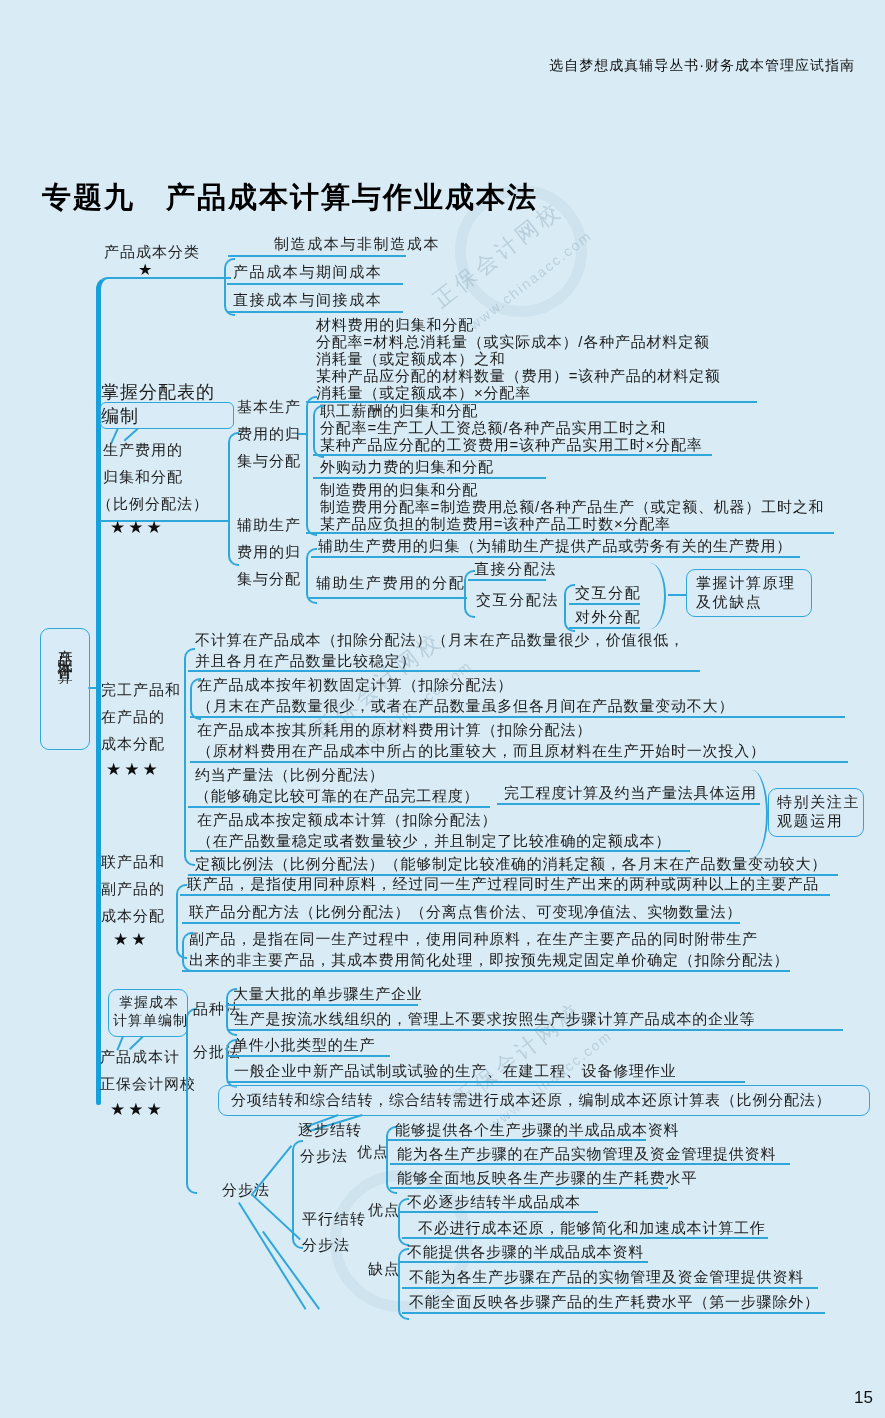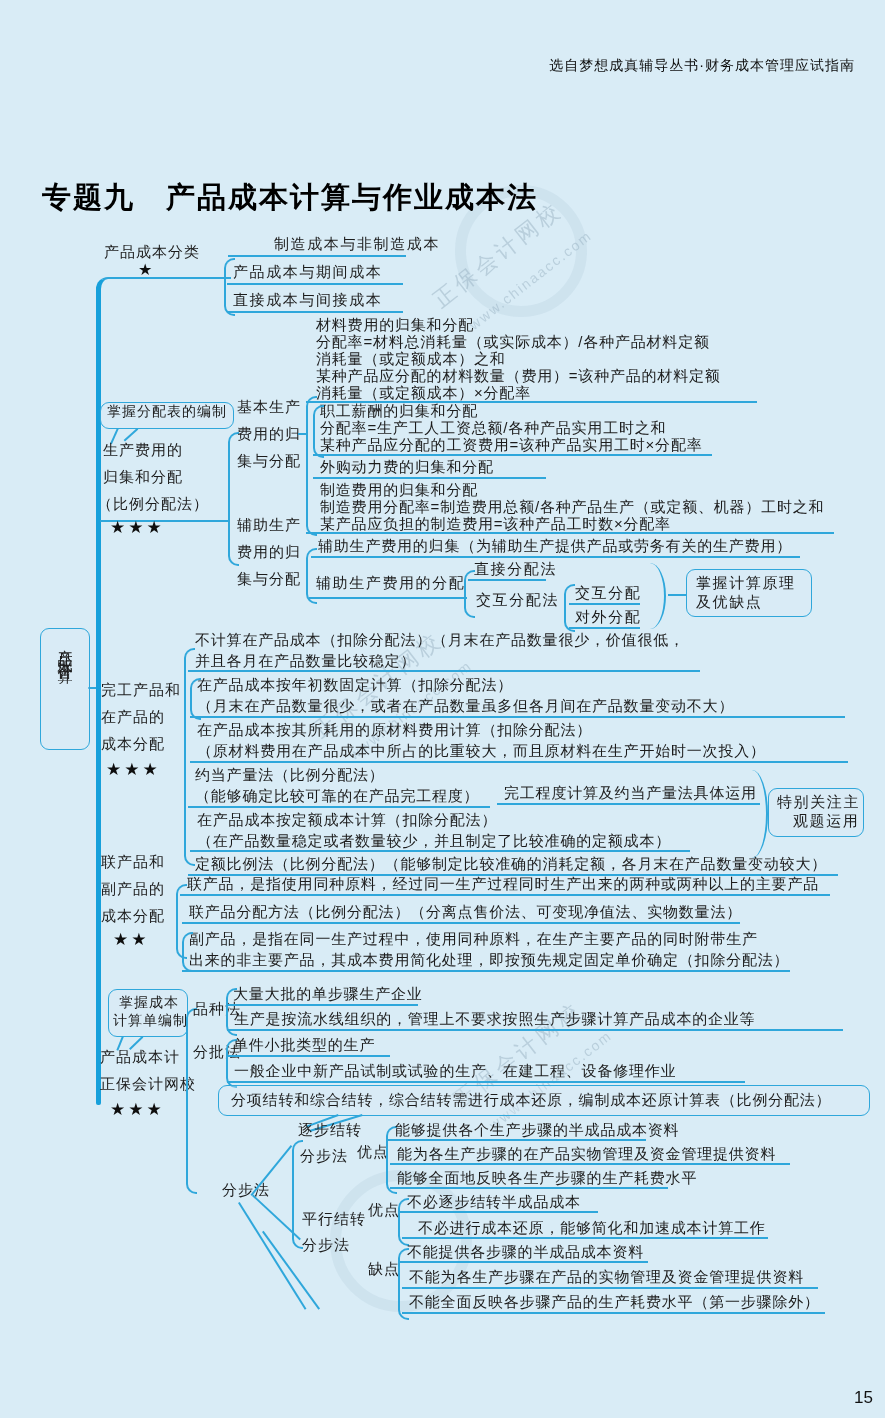--- a/index.html
+++ b/index.html
@@ -10,21 +10,21 @@
   .lbl{letter-spacing:1px;}
   .stars{position:absolute;font-size:16px;letter-spacing:3px;color:#0e0e0e;white-space:nowrap;}
   .ul{position:absolute;border-top:2px solid #2fa7db;height:0;}
   .hl{position:absolute;border-top:2.4px solid #2fa7db;height:0;}
   .vbr{position:absolute;width:9px;border-left:2px solid #2fa7db;border-top:2px solid #2fa7db;
        border-bottom:2px solid #2fa7db;border-radius:10px 0 0 10px;background:transparent;}
   .trunk{position:absolute;width:5px;background:#17a0db;border-radius:2px;}
   .corner{position:absolute;border-left:5px solid #17a0db;border-top:2.6px solid #2fa7db;
           border-top-left-radius:12px;}
   .box{position:absolute;border:1.7px solid #2fa7db;border-radius:9px;background:rgba(217,236,246,.35);}
-  .box-flex{display:flex;align-items:flex-start;justify-content:center;font-size:14px;letter-spacing:1px;}
+  .box-flex{display:flex;align-items:flex-end;justify-content:center;font-size:18px;letter-spacing:1px;border-radius:6px;}
   .diag{position:absolute;width:2px;background:#2fa7db;transform-origin:top left;}
   .brace{position:absolute;width:14px;border-right:2.2px solid #2fa7db;
          border-radius:0 100% 100% 0 / 0 50% 50% 0;}
   .vtext{writing-mode:vertical-rl;text-orientation:upright;}
   .wm{position:absolute;color:rgba(135,160,180,.38);transform:rotate(-38deg);
       font-size:22px;letter-spacing:4px;white-space:nowrap;}
   .wm-url{font-size:14px;letter-spacing:2px;}
   .wm-circle{position:absolute;border:11px solid rgba(150,180,200,.16);border-radius:50%;}
   .hdr{position:absolute;font-size:14px;letter-spacing:1px;color:#0d0d0d;}
   .ttl{position:absolute;font-size:29px;font-weight:bold;letter-spacing:2px;color:#000;margin-top:38px;}
@@ -157,21 +157,21 @@
   <div class="t f" style="left:197px;top:811px;">在产品成本按定额成本计算（扣除分配法）</div>
   <div class="t f" style="left:197px;top:832px;">（在产品数量稳定或者数量较少，并且制定了比较准确的定额成本）</div>
   <div class="ul" style="left:190px;top:850px;width:500px;"></div>
 
   <div class="t f" style="left:195px;top:855px;">定额比例法（比例分配法）（能够制定比较准确的消耗定额，各月末在产品数量变动较大）</div>
   <div class="ul" style="left:188px;top:874px;width:650px;"></div>
 
   <div class="brace" style="left:752px;top:770px;height:88px;"></div>
   <div class="box" style="left:768px;top:788px;width:94px;height:47px;">
     <div class="t" style="left:8px;top:4px;">特别关注主</div>
-    <div class="t" style="left:24px;top:23px;">观题运用</div>
+    <div class="t" style="left:8px;top:23px;">观题运用</div>
   </div>
 
   <div class="t lbl" style="left:101px;top:853px;">联产品和</div>
   <div class="t lbl" style="left:101px;top:880px;">副产品的</div>
   <div class="t lbl" style="left:101px;top:907px;">成本分配</div>
   <div class="stars" style="left:113px;top:929px;font-size:17px;">★★</div>
   <div class="vbr" style="left:176px;top:884px;height:71px;"></div>
 
   <div class="t f" style="left:187px;top:875px;">联产品，是指使用同种原料，经过同一生产过程同时生产出来的两种或两种以上的主要产品</div>
   <div class="ul" style="left:180px;top:894px;width:650px;"></div>

